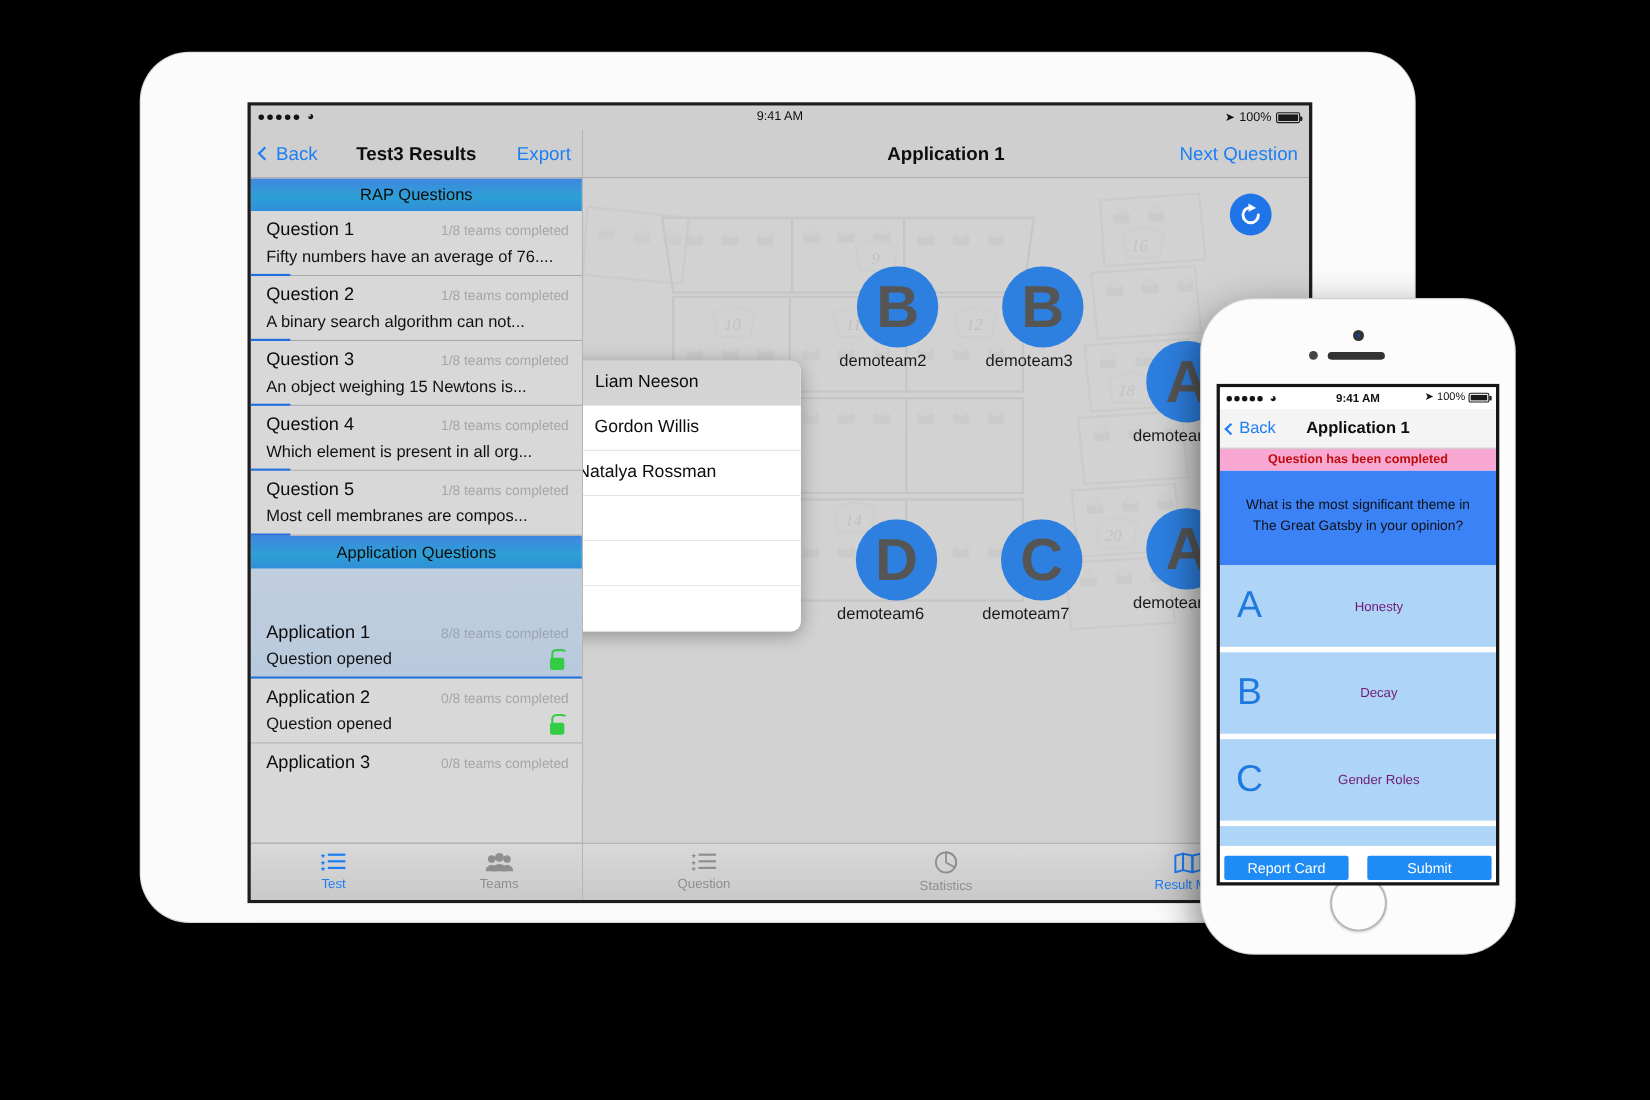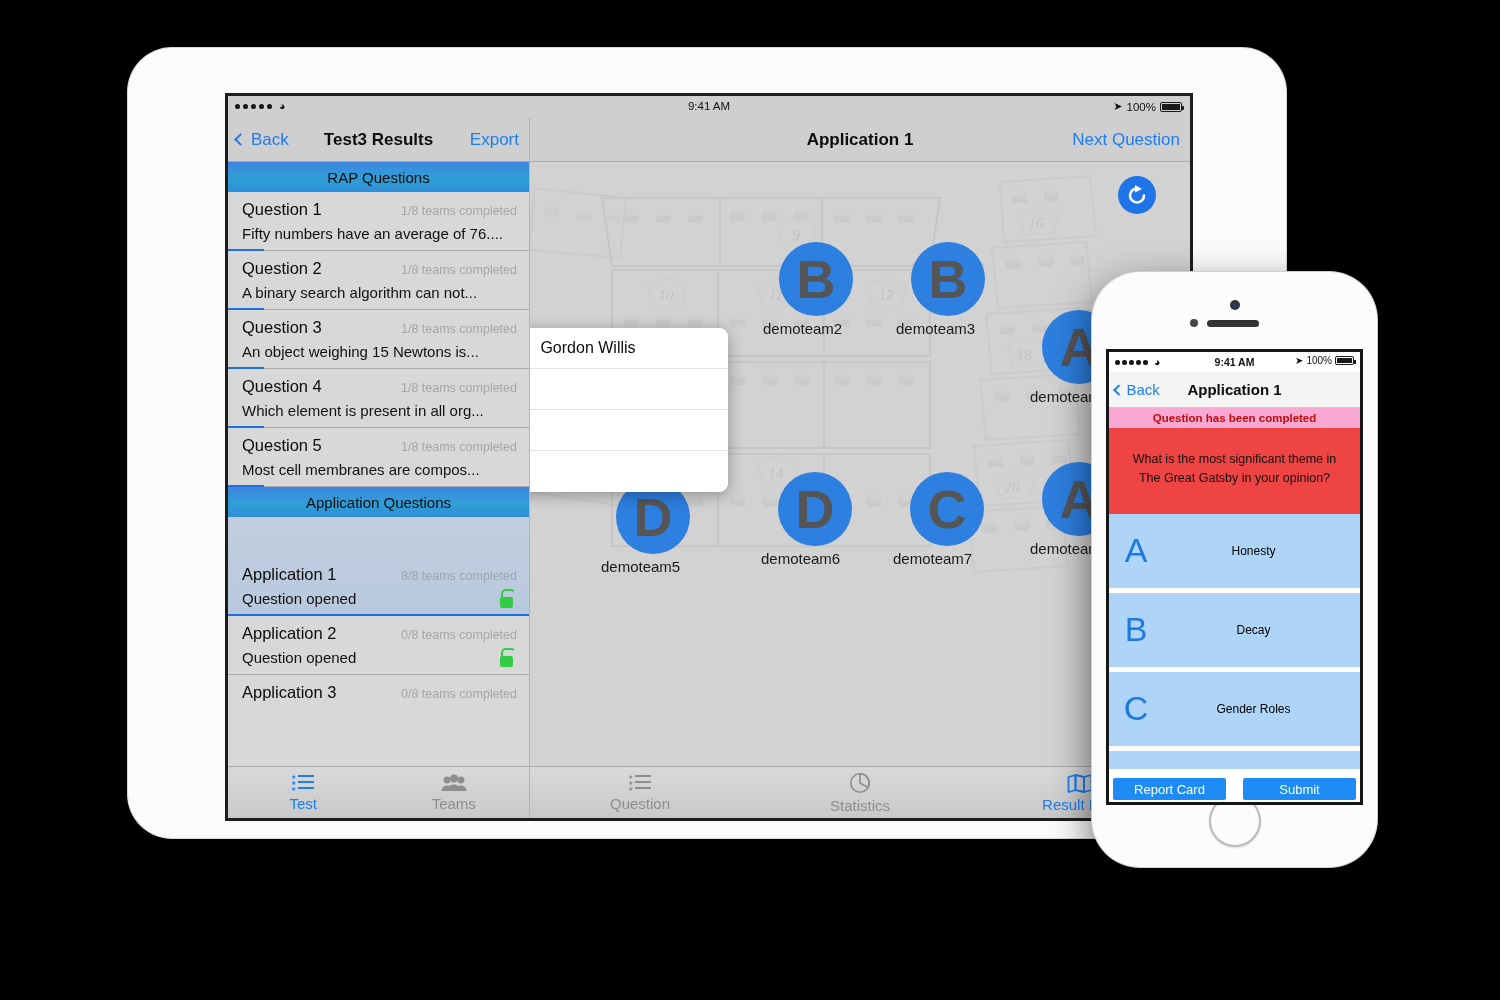--- a/index.html
+++ b/index.html
@@ -68,21 +68,21 @@
   .qrow-sep { position:absolute; left:0; right:0; bottom:0; height:1.5px; background:#a9a9a9; }
   .qrow-prog { position:absolute; left:0; bottom:0; height:2.5px; background:#1f6fe0; }
   .lock { position:absolute; right:16px; bottom:8px; width:13px; height:11px; background:#33cc44; border-radius:2px; }
   .lock::before { content:""; position:absolute; left:1px; top:-8px; width:11px; height:9px;
     border:2.2px solid #33cc44; border-bottom:none; border-radius:5px 5px 0 0; border-right-color:transparent; transform:rotate(0deg);}
 
   
   .tabbar { height:52px; background:linear-gradient(180deg,#d9d9d9,#c9c9c9); border-top:1px solid #a8a8a8;
     display:flex; align-items:center; justify-content:space-around; }
   .tab { display:flex; flex-direction:column; align-items:center; gap:3px; width:120px; }
-  .tab span { font-size:15px; color:#8e8e8e; }
+  .tab span { font-size:12px; color:#8e8e8e; }
   .tab.active span { color:#1c7ef5; }
   .tab svg { display:block; }
 
   
   .maparea { flex:1; position:relative; overflow:hidden; background:#d2d2d2; }
   .refresh { position:absolute; right:34px; top:14px; width:38px; height:38px; border-radius:50%;
     background:#1f74e8; display:flex; align-items:center; justify-content:center; }
   .refresh svg { display:block; }
 
   .seatmap { position:absolute; inset:0; opacity:.55; }
@@ -123,24 +123,24 @@
   .batt-s i{position:absolute;left:1px;top:1px;bottom:1px;width:15px;background:#1a1a1a;display:block;}
 
   .ph-nav { height:36px; background:#f4f4f4; border-bottom:1px solid #c8c8c8; position:relative;
     display:flex; align-items:center; }
   .ph-nav .nav-title{ font-size:15px; }
   .ph-nav .nav-left{ font-size:15px; margin-left:6px;}
   .ph-nav .chev{ width:7.5px;height:7.5px;border-width:2.4px; margin-right:4px;}
 
   .ph-banner { height:20px; background:#f9a8d4; display:flex; align-items:center; justify-content:center;
     font-size:11.5px; color:#c00b0b; font-weight:bold; }
-  .ph-question { background:#ef4444; padding:22px 12px 26px; text-align:center; font-size:12.5px; color:#111; line-height:1.5;}
+  .ph-question { background:#3b82f6; padding:22px 12px 26px; text-align:center; font-size:12.5px; color:#111; line-height:1.5;}
   .ph-opt { background:#aed4f7; height:74px; display:flex; align-items:center; margin-bottom:5px; position:relative;}
   .ph-opt .letter { font-size:34px; color:#1f7ae0; width:54px; text-align:center; font-weight:300;}
-  .ph-opt .otext { flex:1; text-align:center; font-size:12px; color:#000000; padding-right:16px;}
+  .ph-opt .otext { flex:1; text-align:center; font-size:12px; color:#701a75; padding-right:16px;}
   .ph-opt.blank { height:18px; }
   .ph-actions { position:absolute; left:0; right:0; bottom:0; height:26px; background:#fff;
     display:flex; align-items:center; justify-content:space-between; padding:0 4px; }
   .ph-btn { height:22px; background:#1f8cf5; color:#fff; font-size:13px; display:flex; align-items:center;
     justify-content:center; border-radius:2px; }
   .ph-btn.report { width:113px; }
   .ph-btn.submit { width:113px; }
 </style>
 </head>
 <body>
@@ -472,21 +472,23 @@
               <b>C</b>
             </div>
             <div class="teamlbl" style="left:363px; top:388px;">demoteam7</div>
 
             <div class="teambub" style="left:512px; top:300px;">
               <b>A</b>
             </div>
             <div class="teamlbl" style="left:500px; top:378px;">demoteam8</div>
 
             <div class="popover" style="left:-82px; top:166px;">
+              <div class="pop-row alt">Liam Neeson</div>
               <div class="pop-row">Gordon Willis</div>
+              <div class="pop-row">Natalya Rossman</div>
               <div class="pop-row empty">&nbsp;</div>
               <div class="pop-row empty">&nbsp;</div>
               <div class="pop-row empty" style="border-bottom:none">&nbsp;</div>
             </div>
           </div>
 
           <div class="tabbar">
             <div class="tab">
               <svg width="24" height="18" viewBox="0 0 24 18">
                 <g fill="#8e8e8e">

